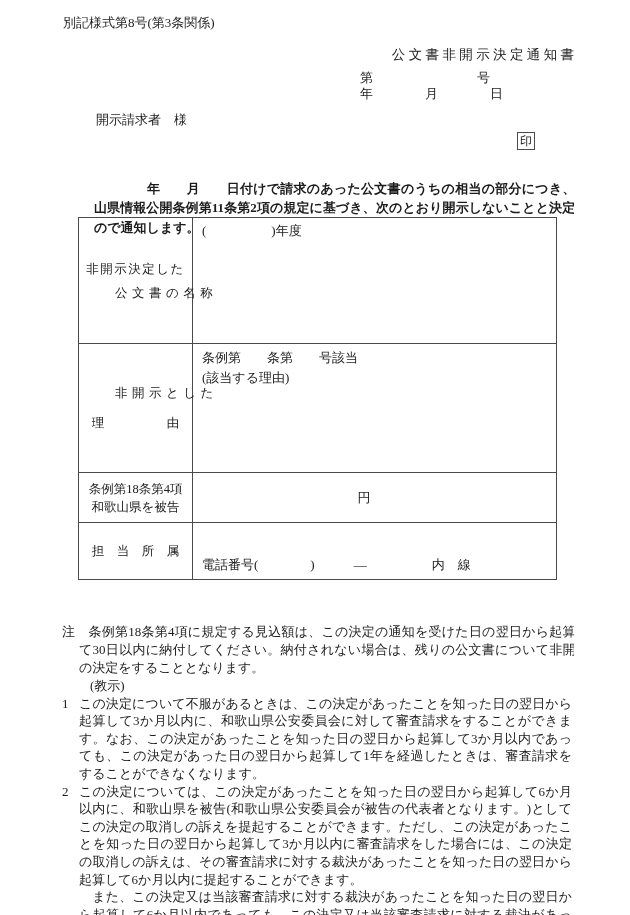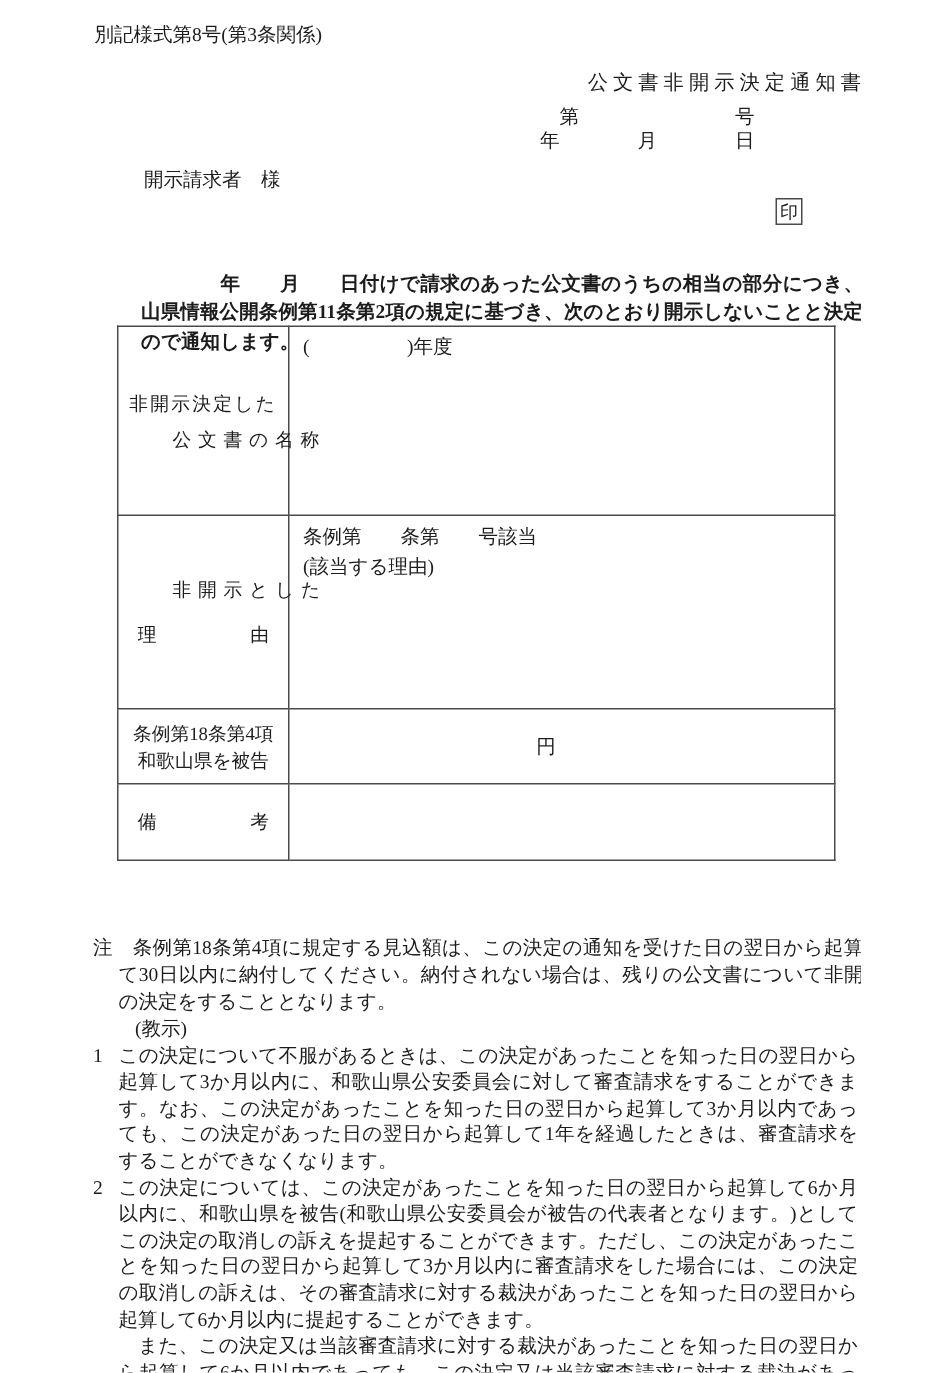--- a/index.html
+++ b/index.html
@@ -6,21 +6,21 @@
   body {
     width:630px; height:915px; background:#ffffff;
     font-family:"Liberation Serif","DejaVu Serif",serif;
     color:#1c1c1c;
   }
   .page { position:relative; width:538px; height:915px; overflow:hidden; font-size:13px;padding-left:36px; }
 
   .form-number { position:absolute; left:63px; top:14px; font-size:13px; }
   .doc-title   { position:absolute; left:0; right:0; top:46px; text-align:right;
                  font-size:13.5px; font-weight:normal; margin:0; }
-  .docnum-block{ position:absolute; right:71px; top:70px; text-align:right;
+  .docnum-block{ position:absolute; right:71px; top:70px; text-align:left;
                  line-height:16px; font-size:13px; }
   .addressee   { position:absolute; left:96px; top:111px;text-align:right; }
   .seal-wrap   { position:absolute; left:517px; top:132px; }
   .seal-box    { display:inline-block; border:1px solid #4a4a4a; padding:0 2px;
                  font-size:12px; line-height:16px; }
   .intro       { position:absolute; left:78px; top:163px; width:508px;
                  line-height:19.3px; text-align:justify; margin:16px;font-weight:bold; }
 
   table.doc-table { position:absolute; left:78px; top:217px; width:479px;
                     border-collapse:collapse; table-layout:fixed; }
@@ -97,26 +97,26 @@
     </tr>
     <tr class="r3">
       <td class="lbl">
         <span class="lline">条例第18条第4項</span>
         <span class="lline">和歌山県を被告</span>
       </td>
       <td class="cnt v-mid">
         <div>円</div>
       </td>
     </tr>
-    <tr class="r5">
+    <tr class="r4">
       <td class="lbl">
-        <span class="lline">備　　　　　考</span>
+        <span class="lline">担　当　所　属</span>
       </td>
-      <td class="cnt v-top">
-        <div></div>
+      <td class="cnt v-bot">
+        <div>電話番号(　　　　)　　　—　　　　　内　線</div>
       </td>
     </tr>
   </tbody>
     </table>
 
   <p class="note">注　条例第18条第4項に規定する見込額は、この決定の通知を受けた日の翌日から起算して30日以内に納付してください。納付されない場合は、残りの公文書について非開示の決定をすることとなります。</p>
 
   <div class="instructions">
     <div class="inst-heading">(教示)</div>
     <div class="inst-item">

